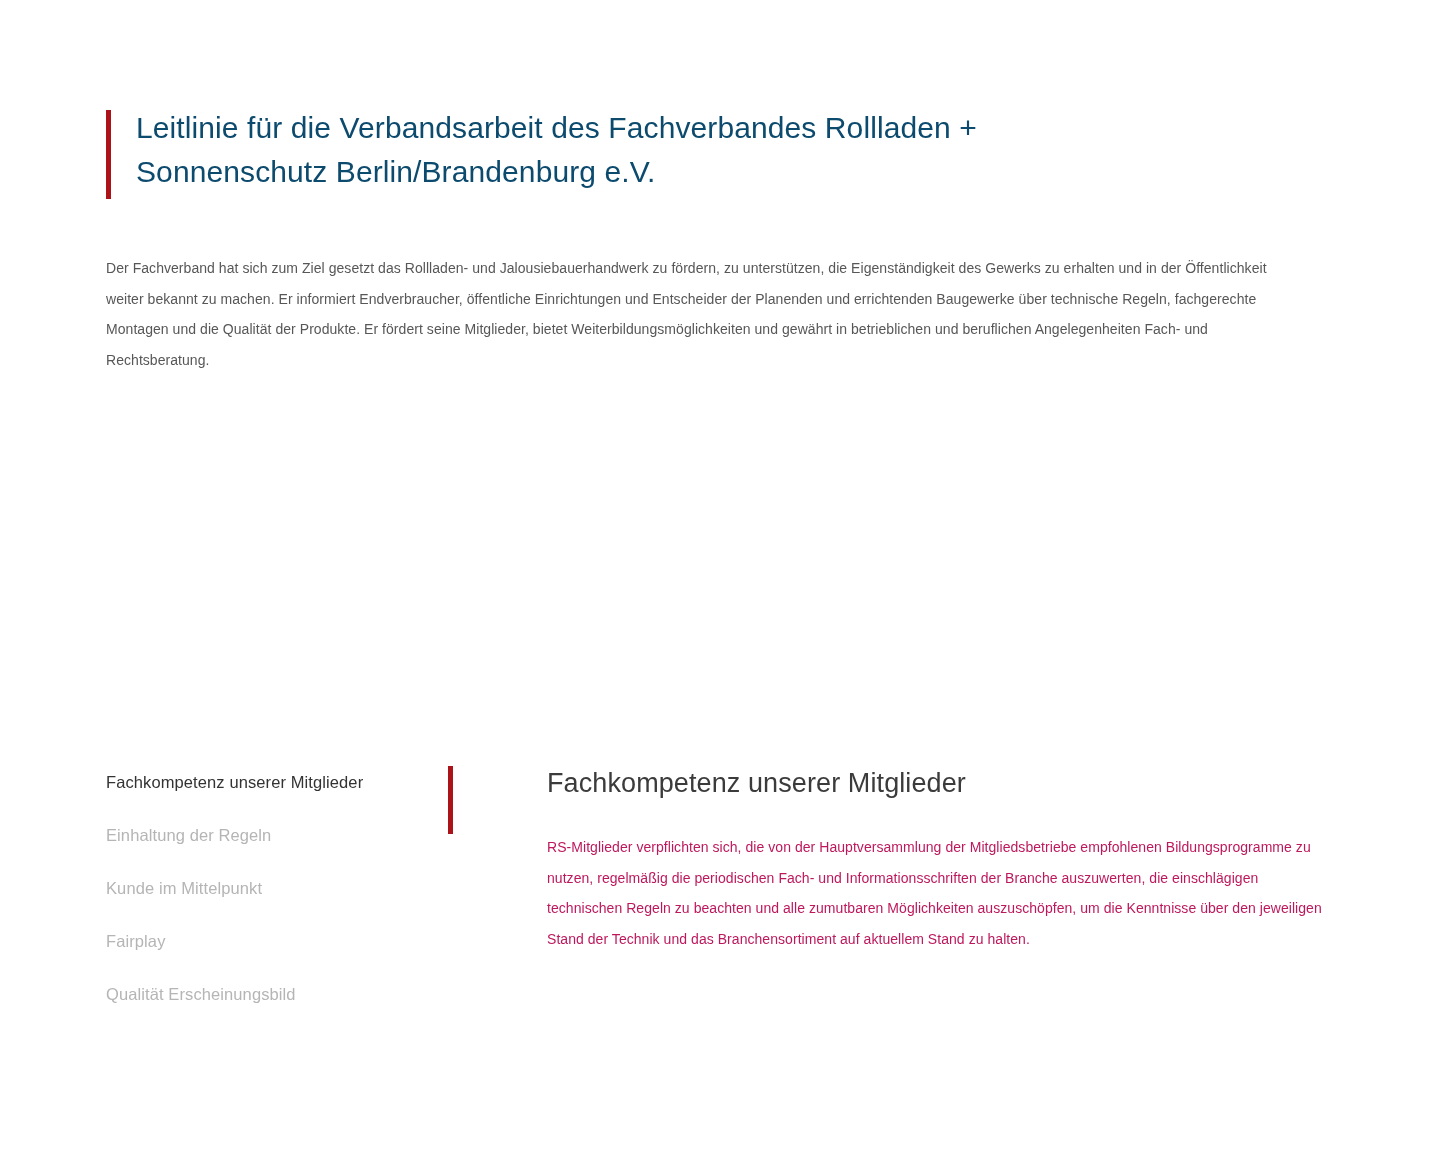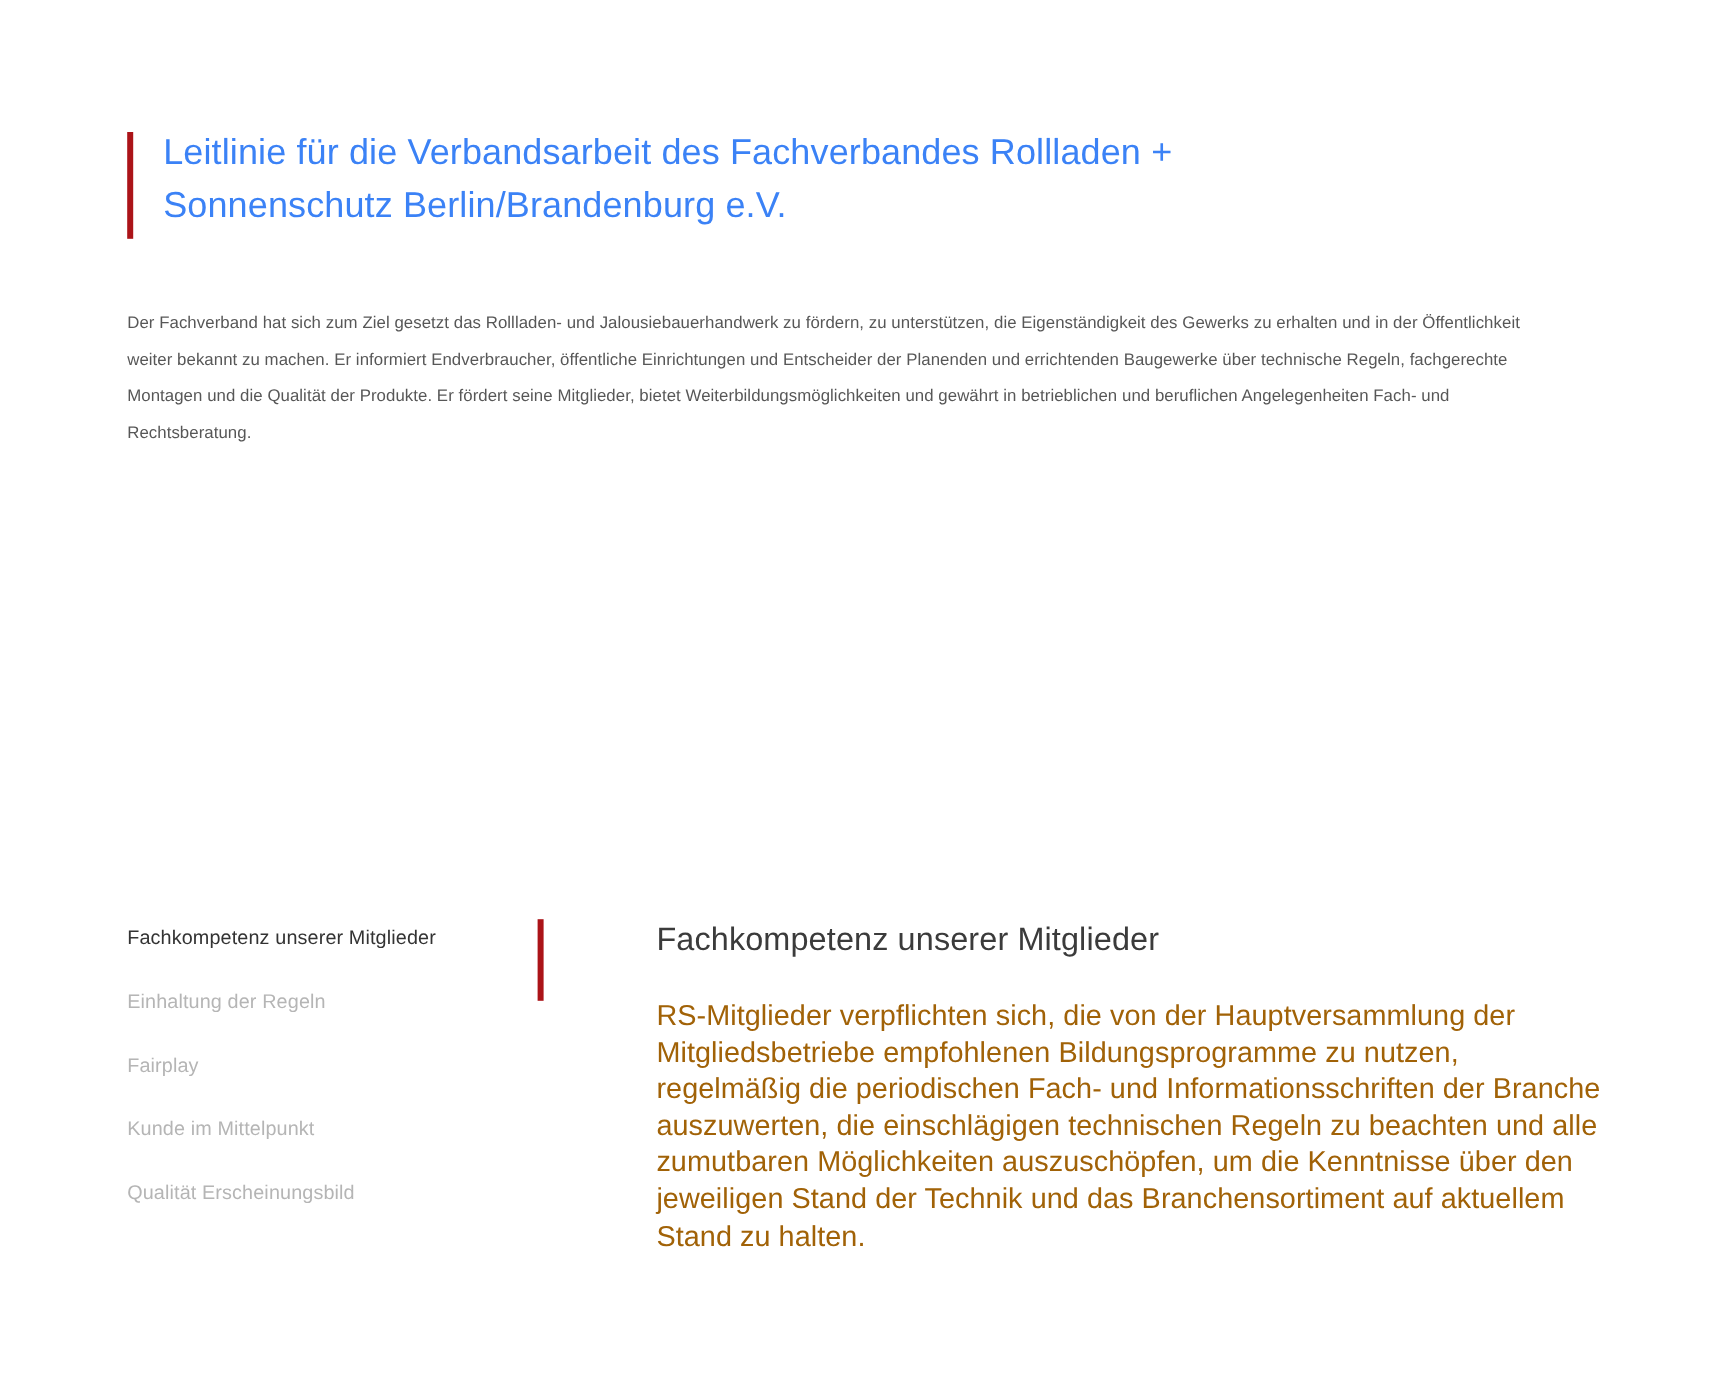--- a/index.html
+++ b/index.html
@@ -42,21 +42,21 @@
     top: 4px;
     width: 5px;
     height: 89px;
     background: #ab1318;
   }
   .page-title {
     margin: 0;
     font-size: 30px;
     line-height: 44px;
     font-weight: 400;
-    color: #3b82f6;
+    color: #0c4a6e;
     letter-spacing: 0.1px;
     max-width: 1000px;
   }
 
   .intro-body {
     margin-top: 59px;
   }
   .intro-body p {
     margin: 0 0 32px 0;
     font-size: 14px;
@@ -133,23 +133,23 @@
   .panel-title {
     margin: 0 0 30px 0;
     font-size: 27px;
     line-height: 38px;
     font-weight: 400;
     color: #3b3b3b;
     letter-spacing: 0.1px;
   }
   .panel-text {
     margin: 0;
-    font-size: 24px;
+    font-size: 14px;
     line-height: 30.6px;
-    color: #a16207;
+    color: #be185d;
     letter-spacing: 0.05px;
     max-width: 800px;
   }
 </style>
 </head>
 <body>
 
 <div class="page">
 
   <section class="intro">
@@ -163,22 +163,22 @@
     </div>
   </section>
 
   <section class="codex">
 
     <div class="codex-body">
 
       <nav class="tab-list">
         <a class="tab-item is-active">Fachkompetenz unserer Mitglieder</a>
         <a class="tab-item">Einhaltung der Regeln</a>
+        <a class="tab-item">Kunde im Mittelpunkt</a>
         <a class="tab-item">Fairplay</a>
-        <a class="tab-item">Kunde im Mittelpunkt</a>
         <a class="tab-item">Qualität Erscheinungsbild</a>
       </nav>
 
       <div class="tab-divider"></div>
 
       <div class="tab-panel">
         <h3 class="panel-title">Fachkompetenz unserer Mitglieder</h3>
         <p class="panel-text">RS-Mitglieder verpflichten sich, die von der Hauptversammlung der Mitgliedsbetriebe empfohlenen Bildungsprogramme zu nutzen, regelmäßig die periodischen Fach- und Informationsschriften der Branche auszuwerten, die einschlägigen technischen Regeln zu beachten und alle zumutbaren Möglichkeiten auszuschöpfen, um die Kenntnisse über den jeweiligen Stand der Technik und das Branchensortiment auf aktuellem Stand zu halten.</p>
       </div>
 

